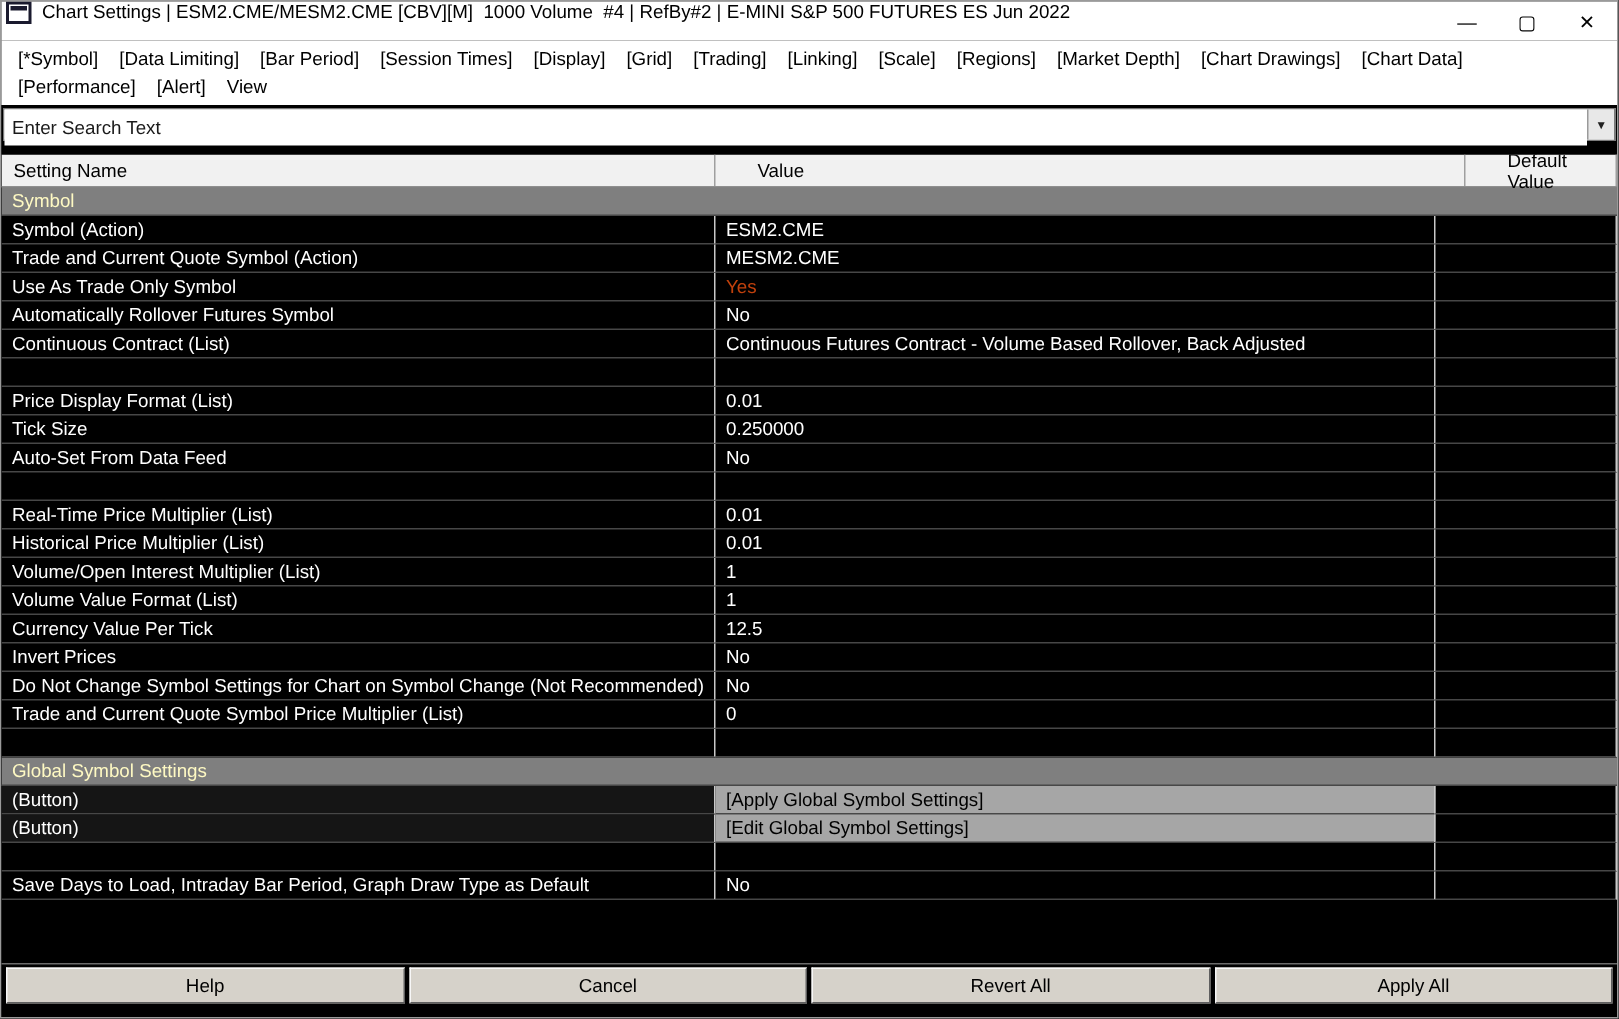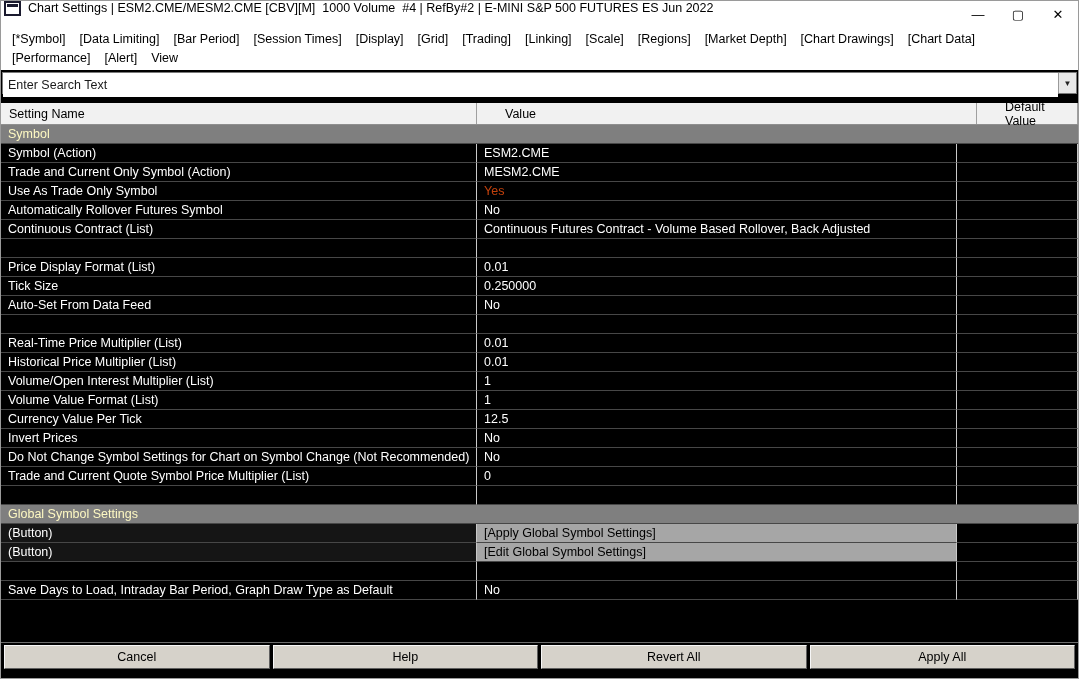--- a/index.html
+++ b/index.html
@@ -109,21 +109,21 @@
     <div id="tbody">
         <div class="trow row-section">
           <div class="cell" style="flex: 1 1 auto; border-right: none;">Symbol</div>
         </div>
         <div class="trow row-setting">
           <div class="cell cell-name w-name">Symbol (Action)</div>
           <div class="cell cell-value w-value">ESM2.CME</div>
           <div class="cell cell-orig w-orig"></div>
         </div>
         <div class="trow row-setting">
-          <div class="cell cell-name w-name">Trade and Current Only Symbol (Action)</div>
+          <div class="cell cell-name w-name">Trade and Current Quote Symbol (Action)</div>
           <div class="cell cell-value w-value">MESM2.CME</div>
           <div class="cell cell-orig w-orig"></div>
         </div>
         <div class="trow row-setting">
           <div class="cell cell-name w-name">Use As Trade Only Symbol</div>
           <div class="cell cell-value w-value" style="color: #c2410c;">Yes</div>
           <div class="cell cell-orig w-orig"></div>
         </div>
         <div class="trow row-setting">
           <div class="cell cell-name w-name">Automatically Rollover Futures Symbol</div>
@@ -225,19 +225,19 @@
         </div>
         <div class="trow row-setting">
           <div class="cell cell-name w-name">Save Days to Load, Intraday Bar Period, Graph Draw Type as Default</div>
           <div class="cell cell-value w-value">No</div>
           <div class="cell cell-orig w-orig"></div>
         </div>
       </div>
   </div>
 
   <div class="footer">
+      <button class="f-btn">Help</button>
       <button class="f-btn">Cancel</button>
-      <button class="f-btn">Help</button>
       <button class="f-btn">Revert All</button>
       <button class="f-btn">Apply All</button>
     </div>
 
 </div>
 
 </body></html>

